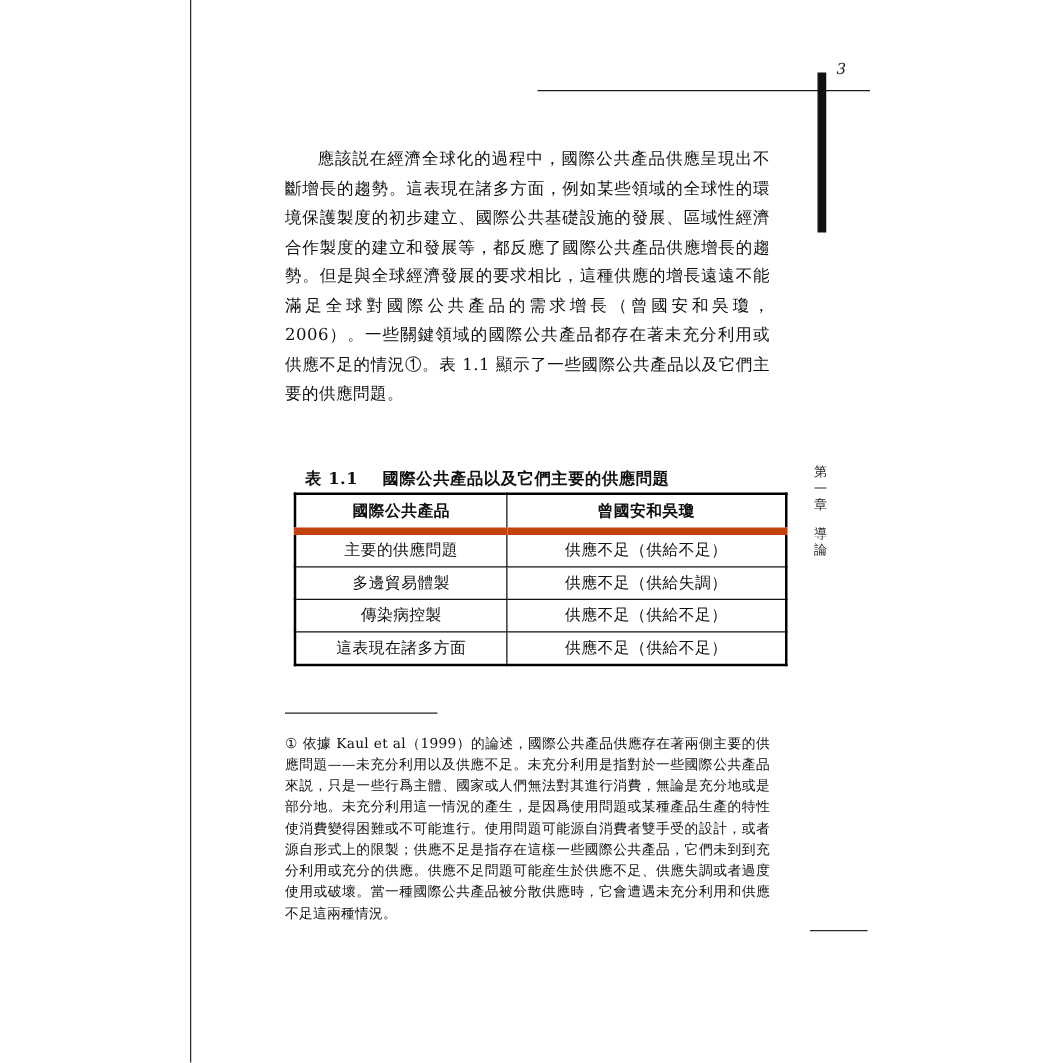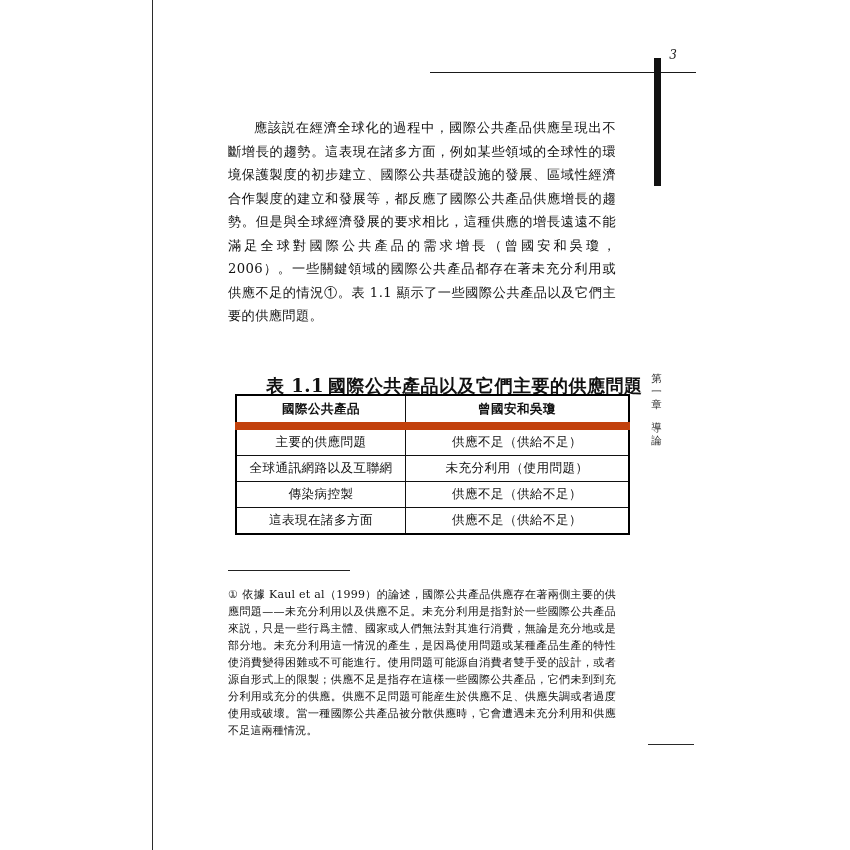--- a/index.html
+++ b/index.html
@@ -105,24 +105,24 @@
     letter-spacing: 0.4px;
   }
   p.body + p.body {
     margin-top: 8px;
   }
   .indent { text-indent: 26px; }
 
   
   .table-caption {
     position: absolute;
-    left: 266px;
+    left: 244px;
     top: 374px;
     width: 370px;
-    font-size: 18px;
+    font-size: 13px;
     font-weight: bold;
     letter-spacing: 0.5px;
     white-space: nowrap;
   }
   .table-caption .cap-num {
     display: inline-block;
     width: 62px;
   }
 
   
@@ -150,21 +150,21 @@
     font-weight: bold;
     height: 26px;
   }
   table.data td.col1 { width: 164px; }
   table.data td.col2 { width: 218px; }
   
   table.data {
     border: 2px solid #000000;
   }
   table.data tr.head td {
-    border-bottom: 8px solid #c2410c;
+    border-bottom: 6px solid #c2410c;
   }
 
   
   .footnote-rule {
     position: absolute;
     left: 228px;
     top: 570px;
     width: 122px;
     height: 1px;
     background: #222222;
@@ -219,22 +219,22 @@
       <tbody>
         <tr class="head">
           <td class="col1">國際公共產品</td>
           <td class="col2">曾國安和吳瓊</td>
         </tr>
         <tr>
           <td class="col1">主要的供應問題</td>
           <td class="col2">供應不足（供給不足）</td>
         </tr>
         <tr>
-          <td class="col1">全球通訊網路以及互聯網</td>
-          <td class="col2">未充分利用（使用問題）</td>
+          <td class="col1">多邊貿易體製</td>
+          <td class="col2">供應不足（供給失調）</td>
         </tr>
         <tr>
           <td class="col1">傳染病控製</td>
           <td class="col2">供應不足（供給不足）</td>
         </tr>
         <tr>
           <td class="col1">這表現在諸多方面</td>
           <td class="col2">供應不足（供給不足）</td>
         </tr>
       </tbody>

